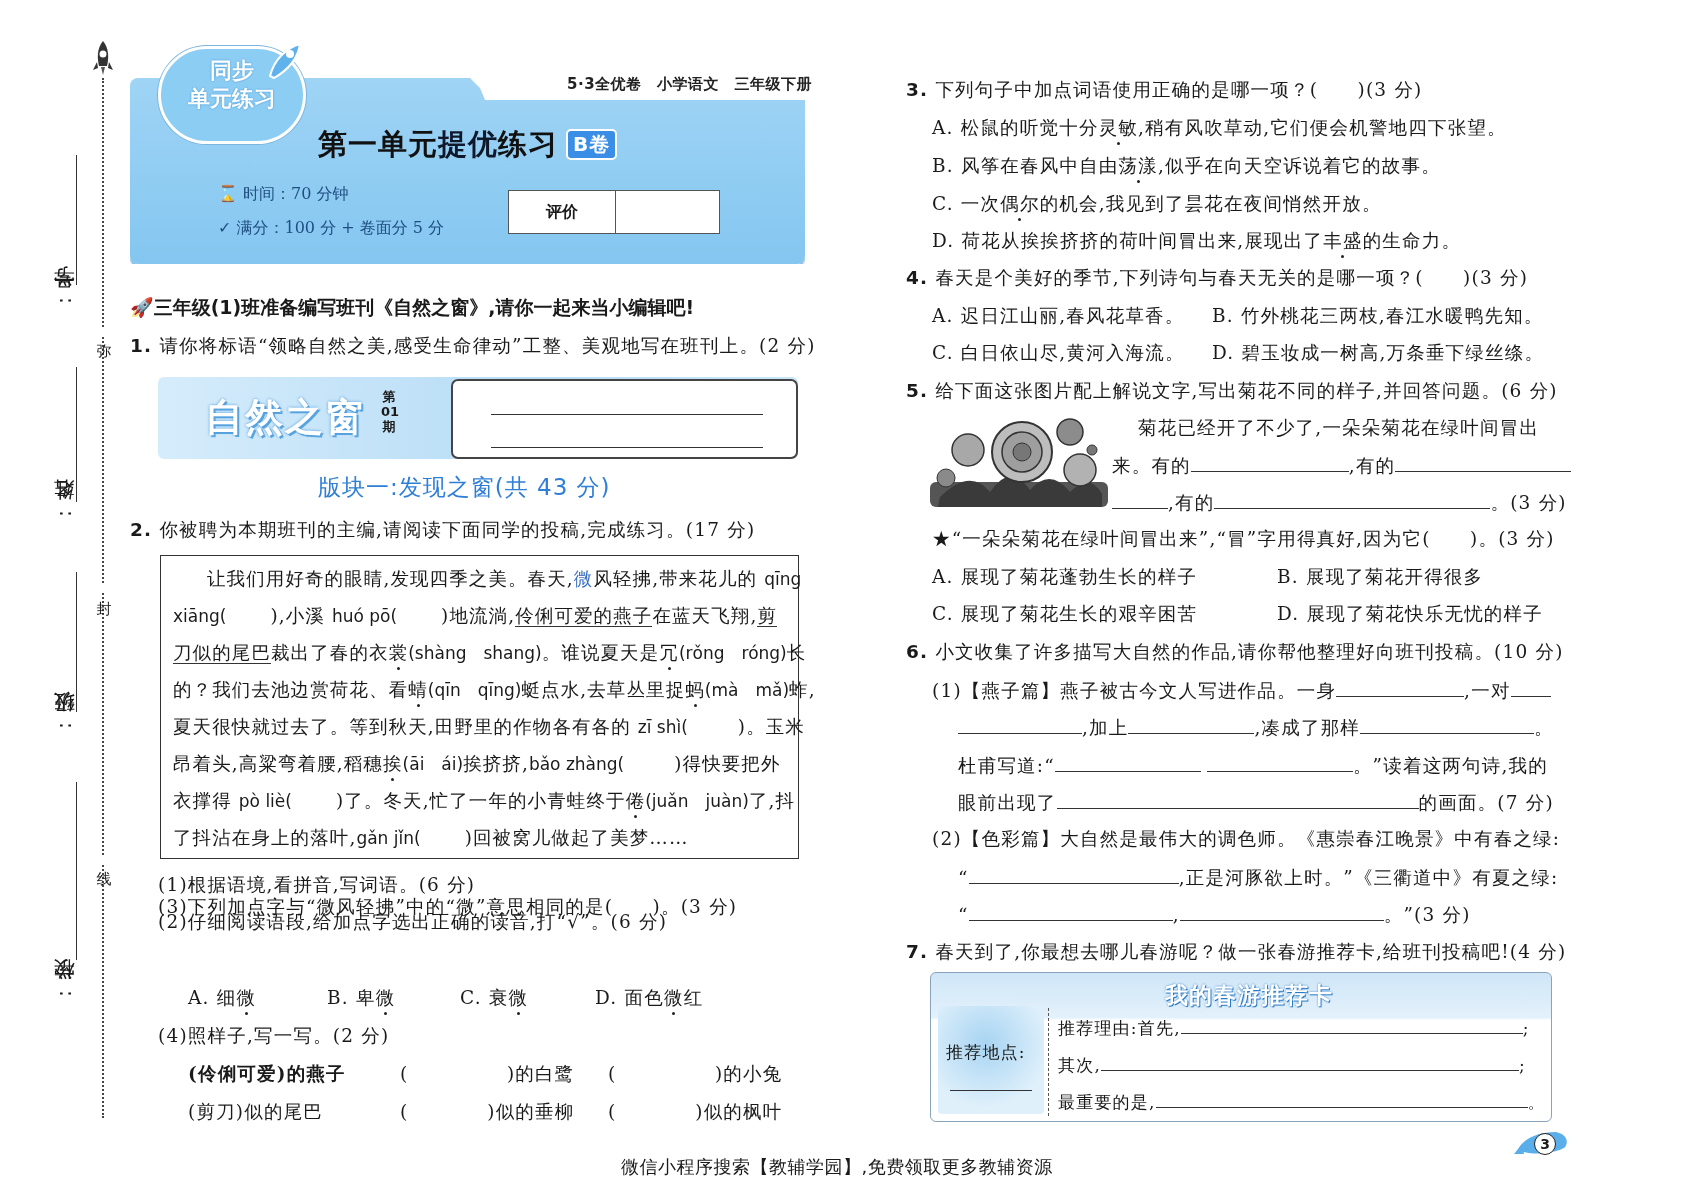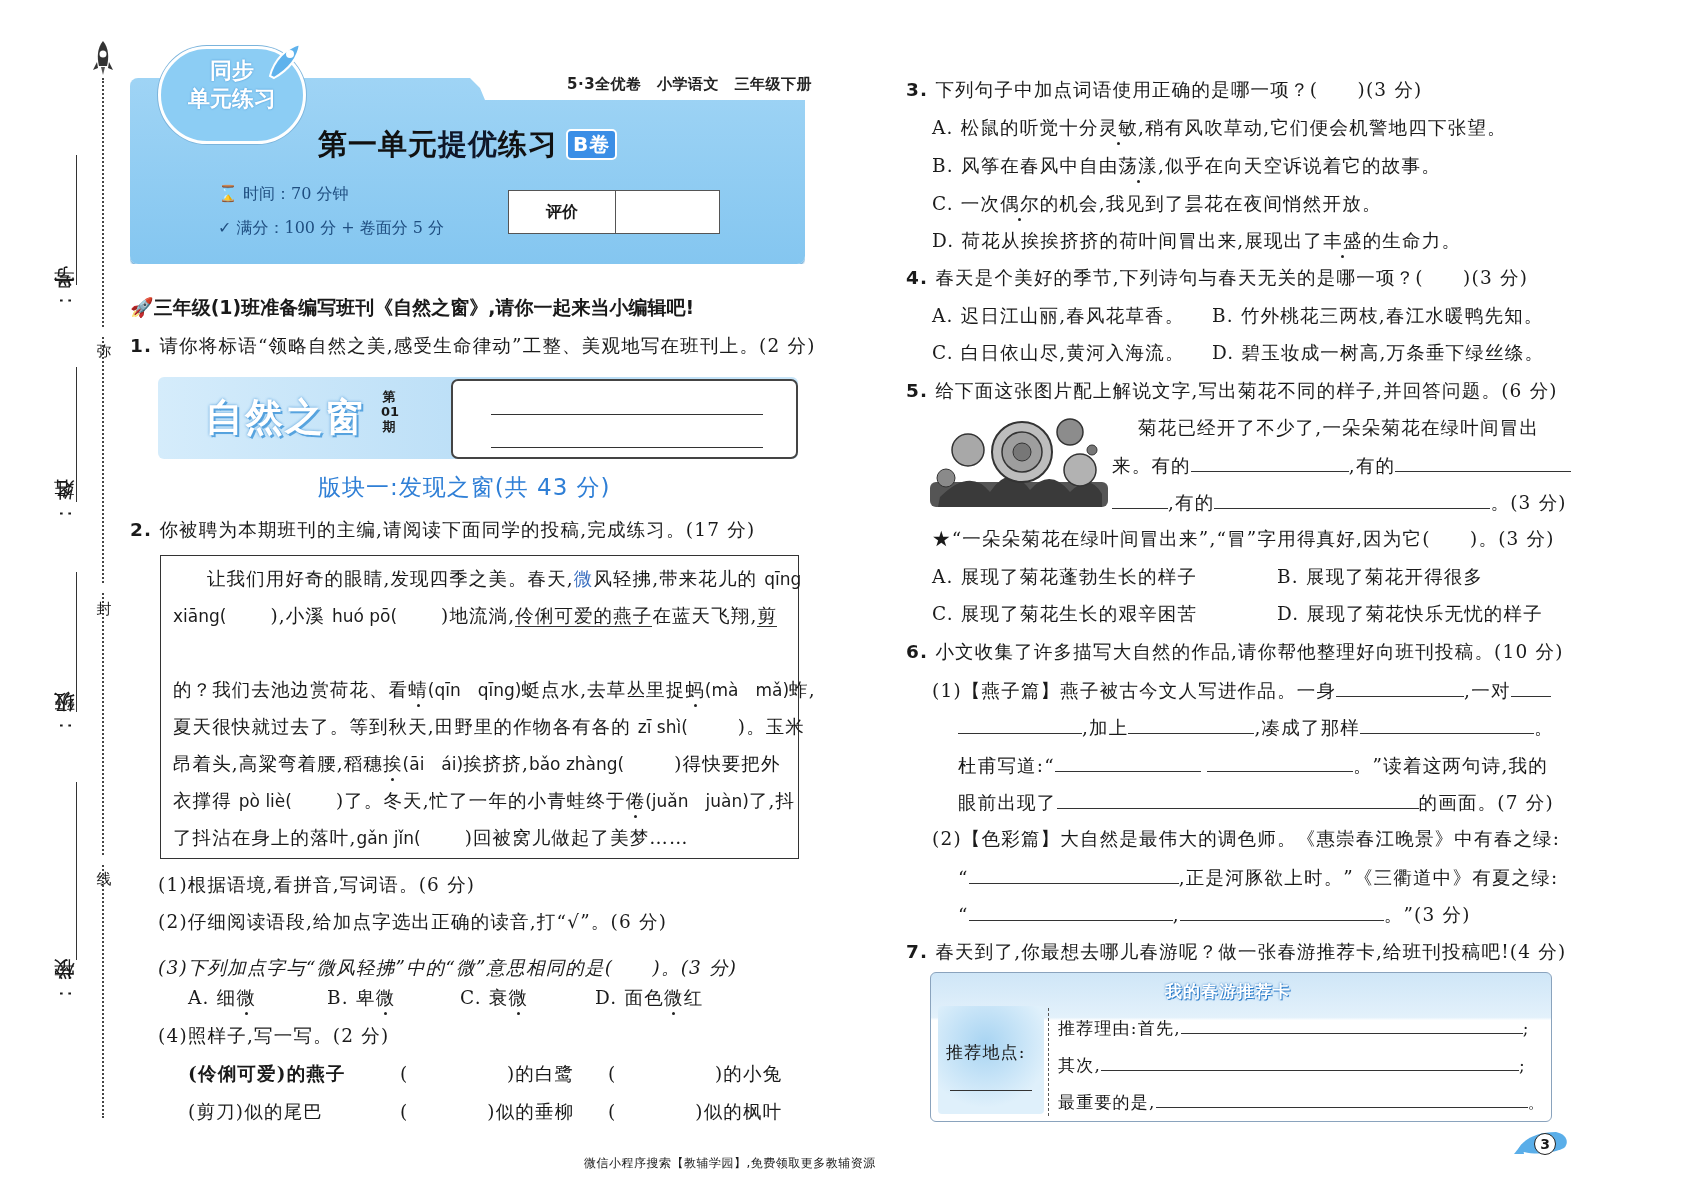--- a/index.html
+++ b/index.html
@@ -39,25 +39,25 @@
   .issue { left:381px; top:389px; font-size:13px; font-weight:bold; line-height:15px; width:16px; text-align:center; }
   .writebox { left:451px; top:379px; width:343px; height:76px; background:#fff; border:2px solid #444; border-radius:7px; }
   .section { left:318px; top:472px; font-size:23px; color:#2f7fd6; letter-spacing:1px; }
 
   .passage { left:160px; top:555px; width:637px; height:302px; border:1.5px solid #333; }
   .pline { position:absolute; left:12px; font-size:18.5px; white-space:nowrap; letter-spacing:1.1px; }
   .py { font-family:"DejaVu Sans","Liberation Sans",sans-serif; font-size:17px; letter-spacing:0; }
 
   
   .card { left:930px; top:972px; width:620px; height:148px; border:1.5px solid #8aa3bd; border-radius:6px; background:linear-gradient(180deg,#cfe6f7,#e3f1fb 30%,#fff 32%); }
-  .cardtitle { left:1165px; top:980px; font-size:17px; font-weight:bold; color:#fff; text-shadow:0 0 2px #2a7bc9,1px 1px 0 #2a7bc9; letter-spacing:1px; }
+  .cardtitle { left:1165px; top:980px; font-size:23px; font-weight:bold; color:#fff; text-shadow:0 0 2px #2a7bc9,1px 1px 0 #2a7bc9; letter-spacing:1px; }
   .cardleft { left:938px; top:1006px; width:106px; height:108px; background:radial-gradient(circle at 45% 35%,#a8d4f2,#dff0fb 70%); border-radius:4px; }
   .carddiv { left:1048px; top:1008px; height:108px; width:0; border-left:1.5px dashed #555; }
 
-  .footer { left:584px; top:1155px; font-size:12px; letter-spacing:0.5px; }
+  .footer { left:621px; top:1155px; font-size:18px; letter-spacing:0.5px; }
   .pagebadge { left:1512px; top:1128px; width:58px; height:30px; }
 </style>
 </head>
 <body>
 
 <div class="abs" style="left:92px;top:40px;width:22px;height:38px;">
   <svg width="22" height="38" viewBox="0 0 22 38">
       <path d="M11 1 C17 8 17 18 15 26 L7 26 C5 18 5 8 11 1Z" fill="#333"></path>
       <circle cx="11" cy="14" r="3.5" fill="#fff"></circle>
       <path d="M5 22 L1 30 L6 28Z M17 22 L21 30 L16 28Z" fill="#333"></path>
@@ -132,40 +132,43 @@
   <span>你被聘为本期班刊的主编,请阅读下面同学的投稿,完成练习。(17 分)</span>
 </div>
 
 <div class="abs passage">
   <div class="pline" style="top:10px;left:46px;text-align:right;">
     <span>让我们用好奇的眼睛,发现四季之美。春天,</span><span style="color:#3a6fc0;">微</span><span>风轻拂,带来花儿的 </span><span class="py">qīng</span>
   </div>
   <div class="pline" style="top:47px;">
     <span class="py">xiāng(</span><span style="display:inline-block;width:44px;"></span><span>),小溪 </span><span class="py">huó pō(</span><span style="display:inline-block;width:44px;"></span><span>)地流淌,</span><span class="ul">伶俐可爱的燕子</span><span>在蓝天飞翔,</span><span class="ul">剪</span>
   </div>
+  <div class="pline" style="top:84px;">
+    <span class="ul">刀似的尾巴</span><span>裁出了春的衣</span><span class="dot">裳</span><span class="py" style="white-space:pre;">(shàng　shang)</span><span>。谁说夏天是</span><span class="dot">冗</span><span class="py" style="white-space:pre;">(rǒng　róng)</span><span>长</span>
+  </div>
   <div class="pline" style="top:121px;">
     <span>的？我们去池边赏荷花、看</span><span class="dot">蜻</span><span class="py" style="white-space:pre;">(qīn　qīng)</span><span>蜓点水,去草丛里捉</span><span class="dot">蚂</span><span class="py" style="white-space:pre;">(mà　mǎ)</span><span>蚱,</span>
   </div>
   <div class="pline" style="top:158px;">
     <span>夏天很快就过去了。等到秋天,田野里的作物各有各的 </span><span class="py">zī shì(</span><span style="display:inline-block;width:50px;"></span><span>)。玉米</span>
   </div>
   <div class="pline" style="top:195px;">
     <span>昂着头,高粱弯着腰,稻穗</span><span class="dot">挨</span><span class="py" style="white-space:pre;">(āi　ái)</span><span>挨挤挤,</span><span class="py">bǎo zhàng(</span><span style="display:inline-block;width:50px;"></span><span>)得快要把外</span>
   </div>
   <div class="pline" style="top:269px;">
     <span>了抖沾在身上的落叶,</span><span class="py">gǎn jǐn(</span><span style="display:inline-block;width:44px;"></span><span>)回被窝儿做起了美梦……</span>
   </div>
   <div class="pline" style="top:232px;">
     <span>衣撑得 </span><span class="py">pò liè(</span><span style="display:inline-block;width:44px;"></span><span>)了。冬天,忙了一年的小青蛙终于</span><span class="dot">倦</span><span class="py" style="white-space:pre;">(juǎn　juàn)</span><span>了,抖</span>
   </div>
 </div>
 
 <div class="q" style="left:158px;top:873px;">(1)根据语境,看拼音,写词语。(6 分)</div>
 <div class="q" style="left:158px;top:910px;">(2)仔细阅读语段,给加点字选出正确的读音,打“√”。(6 分)</div>
-<div class="q" style="left:158px;top:956px;font-style:italic;">(3)下列加点字与“微风轻拂”中的“微”意思相同的是(　　)。(3 分)</div>
+<div class="q" style="left:158px;top:895px;">(3)下列加点字与“微风轻拂”中的“微”意思相同的是(　　)。(3 分)</div>
 <div class="q" style="left:188px;top:986px;"><span>A. 细</span><span class="dot">微</span></div>
 <div class="q" style="left:327px;top:986px;"><span>B. 卑</span><span class="dot">微</span></div>
 <div class="q" style="left:460px;top:986px;"><span>C. 衰</span><span class="dot">微</span></div>
 <div class="q" style="left:595px;top:986px;"><span>D. 面色</span><span class="dot">微</span><span>红</span></div>
 <div class="q" style="left:158px;top:1024px;">(4)照样子,写一写。(2 分)</div>
 
 <div class="q" style="left:188px;top:1062px;font-weight:bold;">(伶俐可爱)的燕子</div>
 <div class="q" style="left:400px;top:1062px;white-space:pre;">(　　　　　)的白鹭</div>
 <div class="q" style="left:608px;top:1062px;white-space:pre;">(　　　　　)的小兔</div>
 <div class="q" style="left:188px;top:1100px;">(剪刀)似的尾巴</div>

